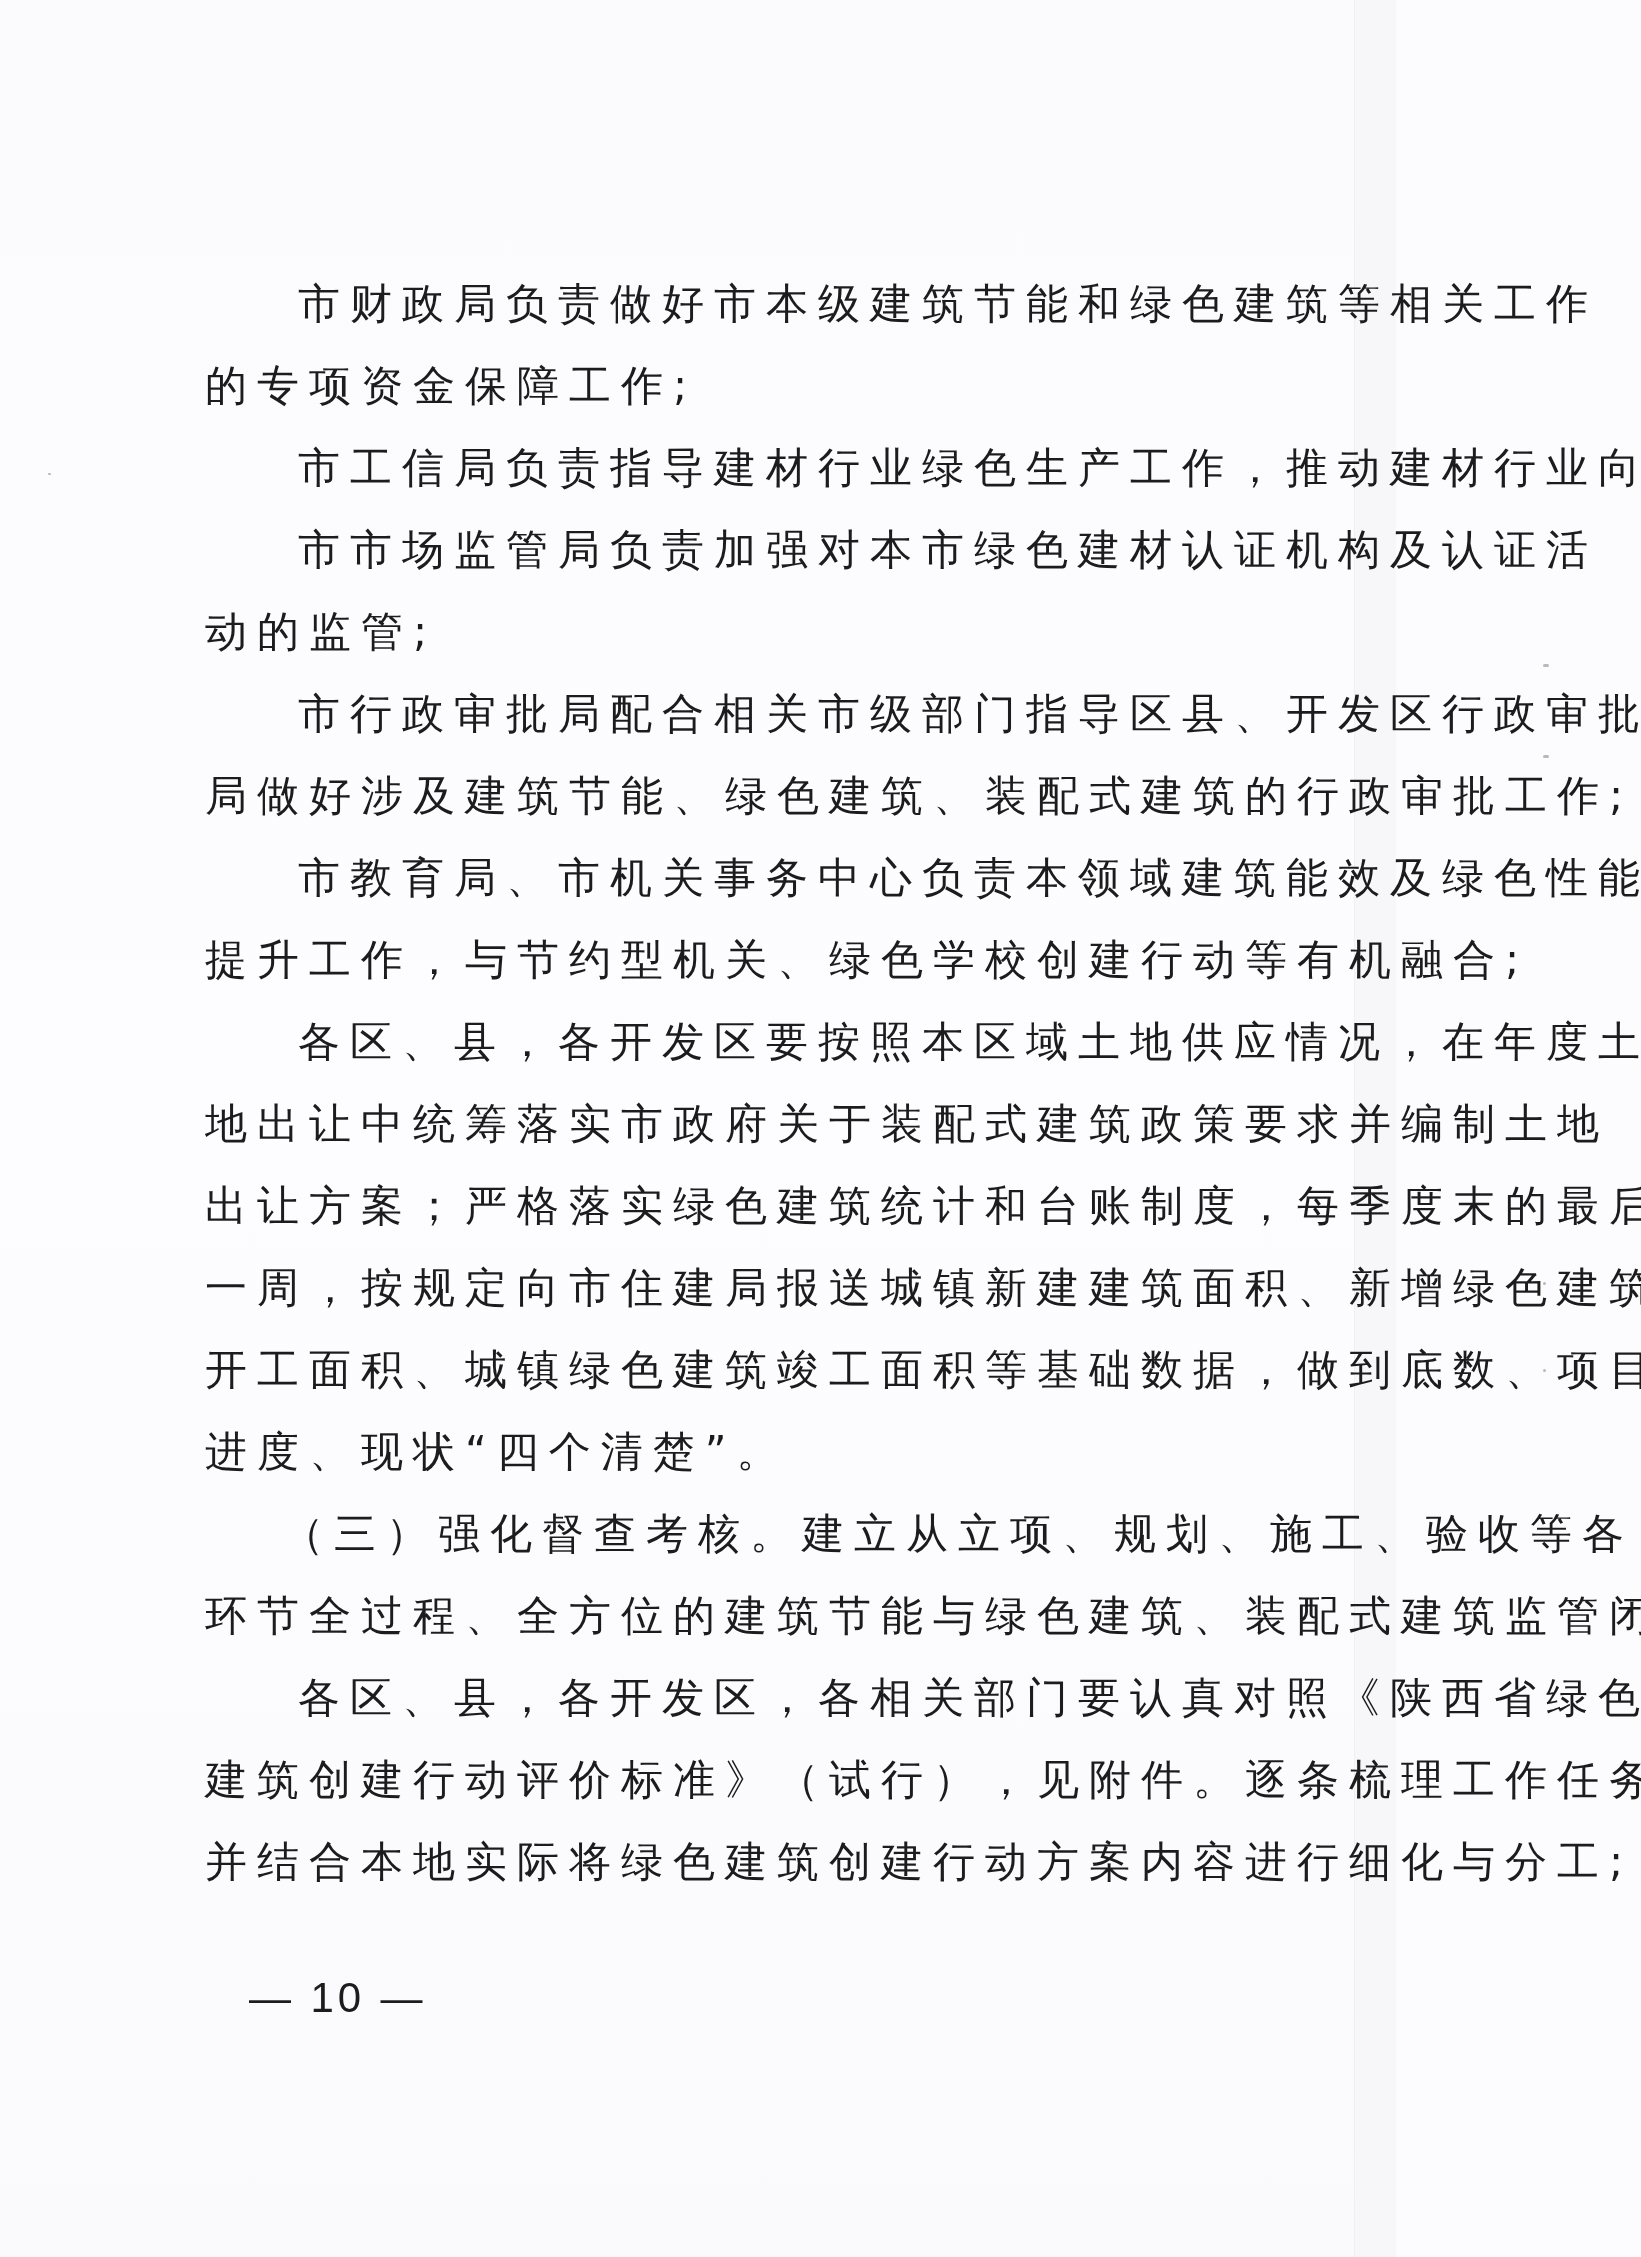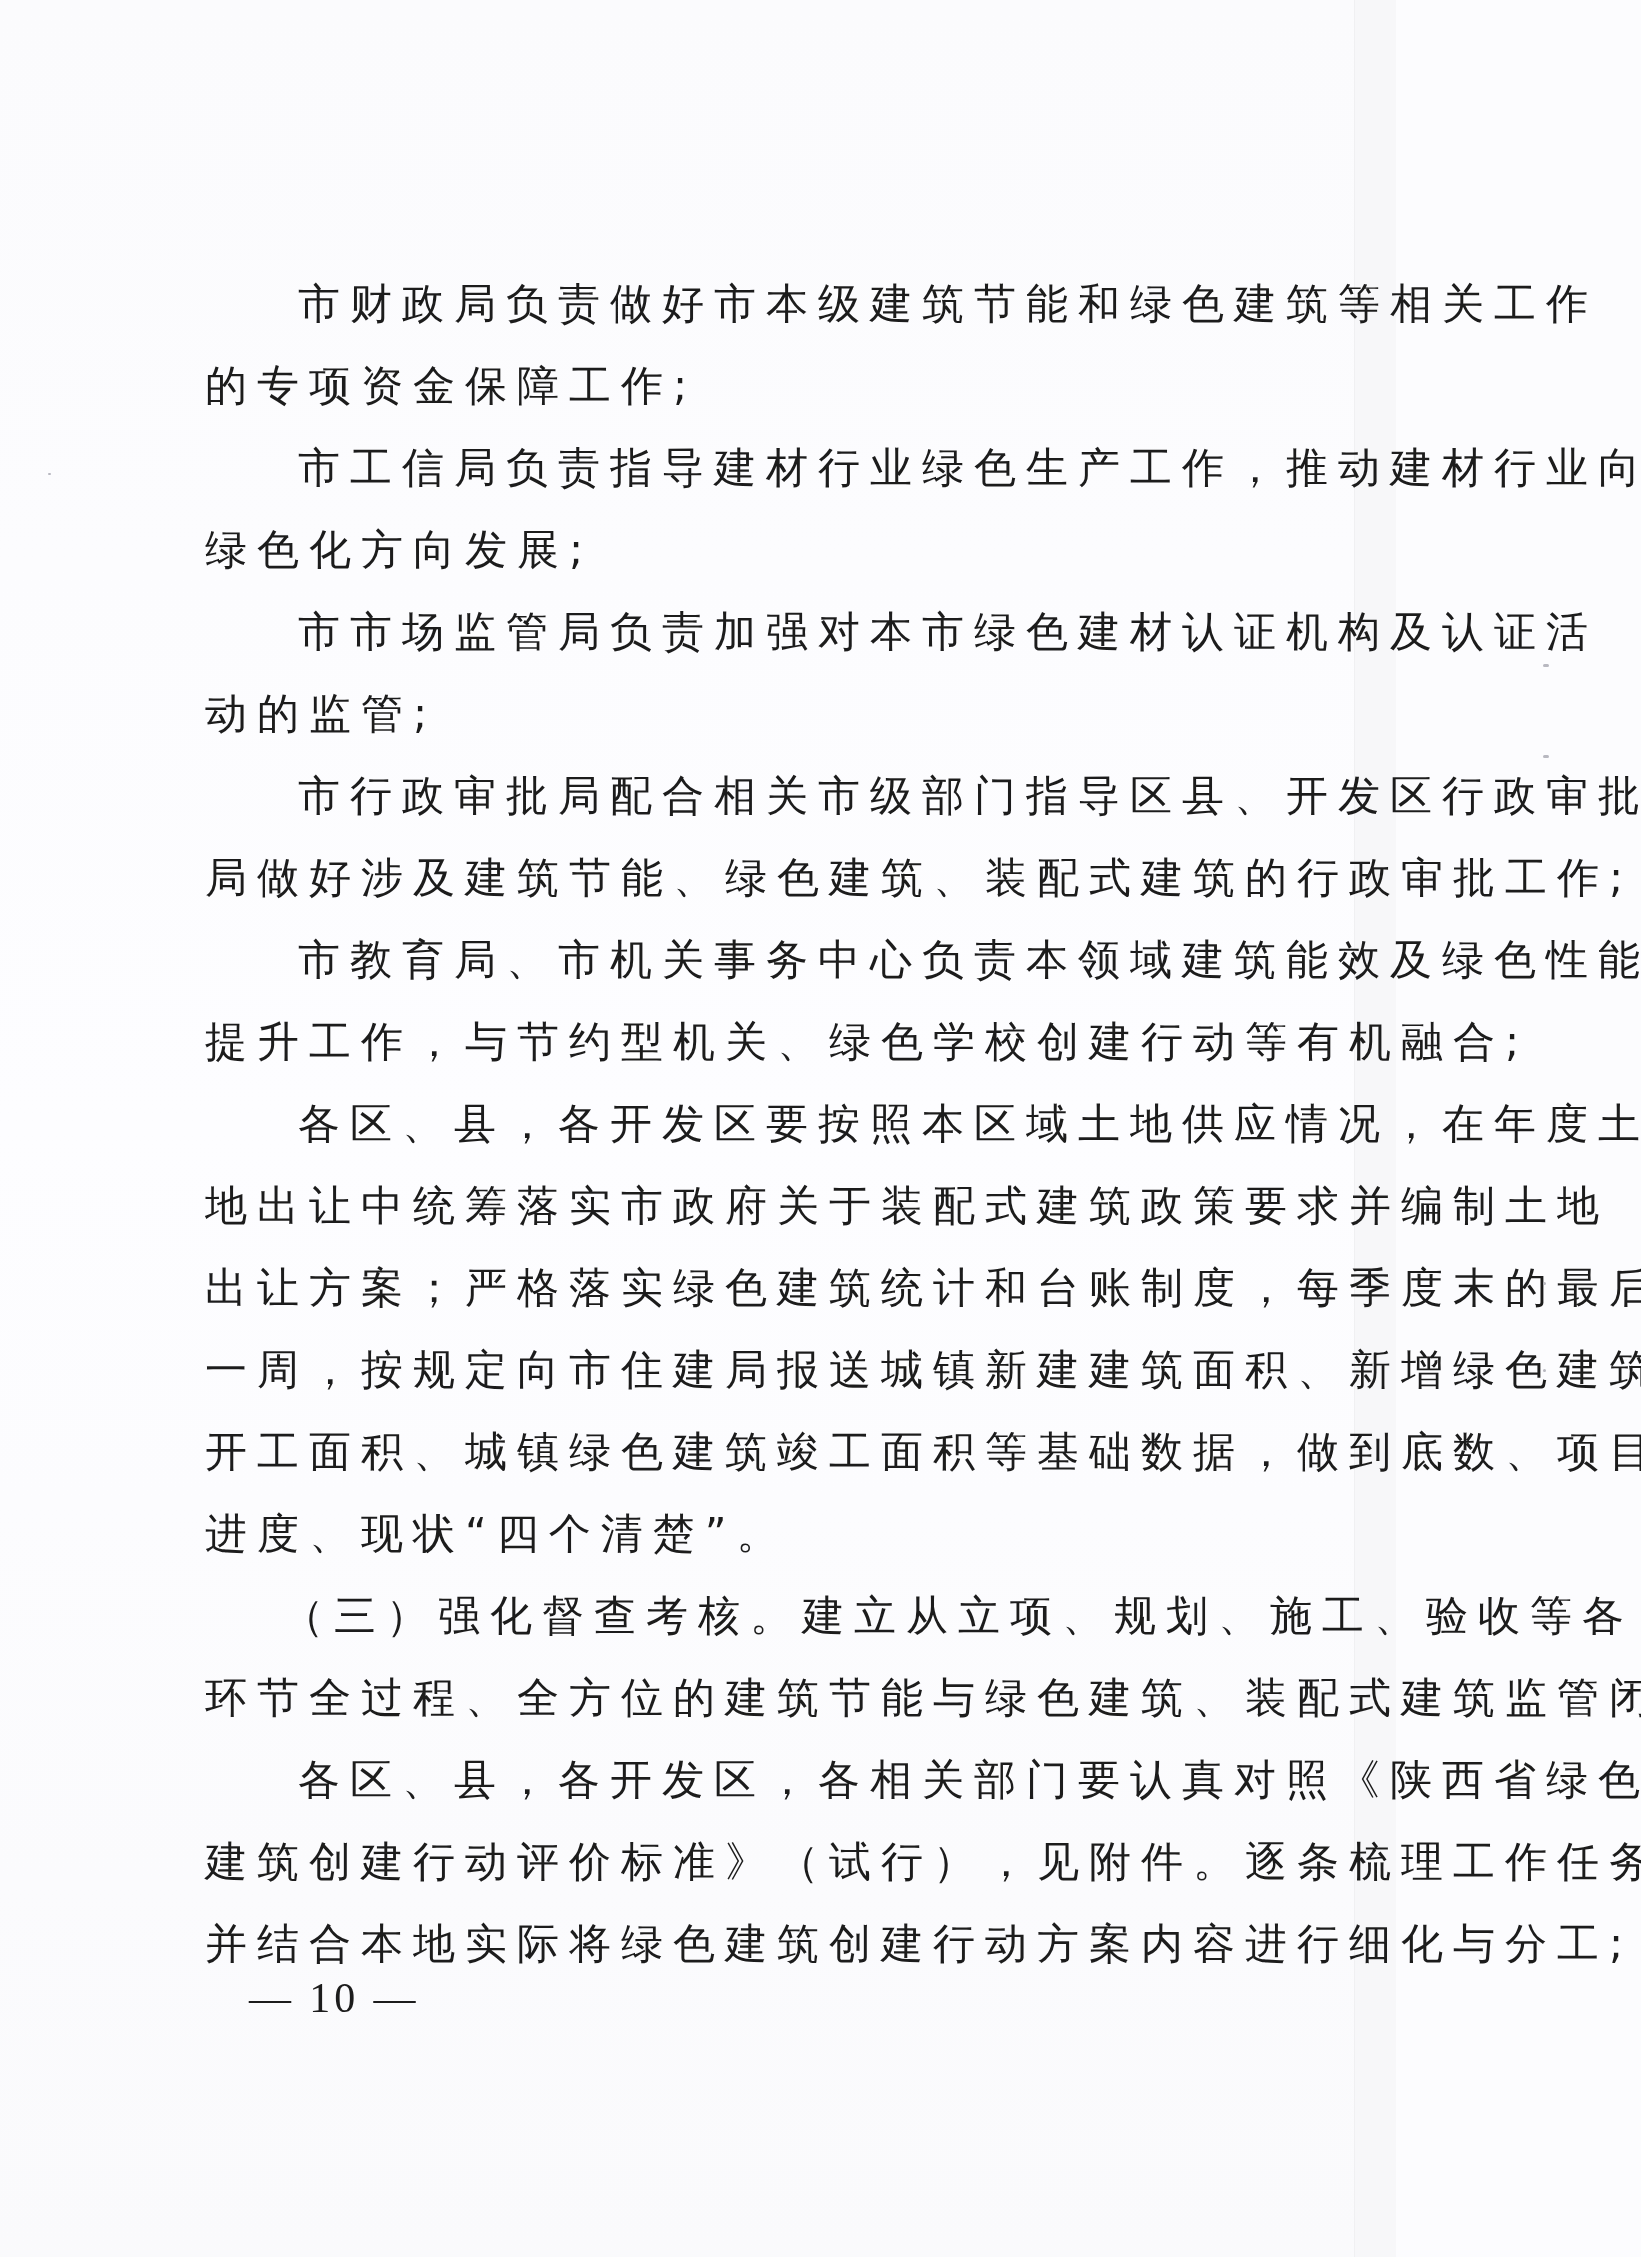--- a/index.html
+++ b/index.html
@@ -50,21 +50,21 @@
     padding-left: 93px;
   }
   .line.indent-paren {
     padding-left: 77px;
     text-align: right;
   }
   .page-number {
     position: absolute;
     left: 249px;
     top: 1974px;
-    font-family: Liberation Serif, serif;
+    font-family: Liberation Sans, sans-serif;
     font-size: 42px;
     color: #1c1c1c;
     letter-spacing: 3.9px;
   }
   .speck {
     position: absolute;
     width: 5.8px;
     height: 2.9px;
     border-radius: 2.9px;
     background: #b8b8c0;
@@ -75,21 +75,20 @@
 
 <div class="page">
   <div class="right-edge"></div>
 
   <div class="body-text">
 
     <div class="line indent">市财政局负责做好市本级建筑节能和绿色建筑等相关工作</div>
     <div class="line">的专项资金保障工作;</div>
 
     <div class="line indent">市工信局负责指导建材行业绿色生产工作，推动建材行业向</div>
-    <div class="line">绿色化方向发展;</div>
 
     <div class="line indent">市市场监管局负责加强对本市绿色建材认证机构及认证活</div>
     <div class="line">动的监管;</div>
 
     <div class="line indent">市行政审批局配合相关市级部门指导区县、开发区行政审批</div>
     <div class="line">局做好涉及建筑节能、绿色建筑、装配式建筑的行政审批工作;</div>
 
     <div class="line indent">市教育局、市机关事务中心负责本领域建筑能效及绿色性能</div>
     <div class="line">提升工作，与节约型机关、绿色学校创建行动等有机融合;</div>
 

